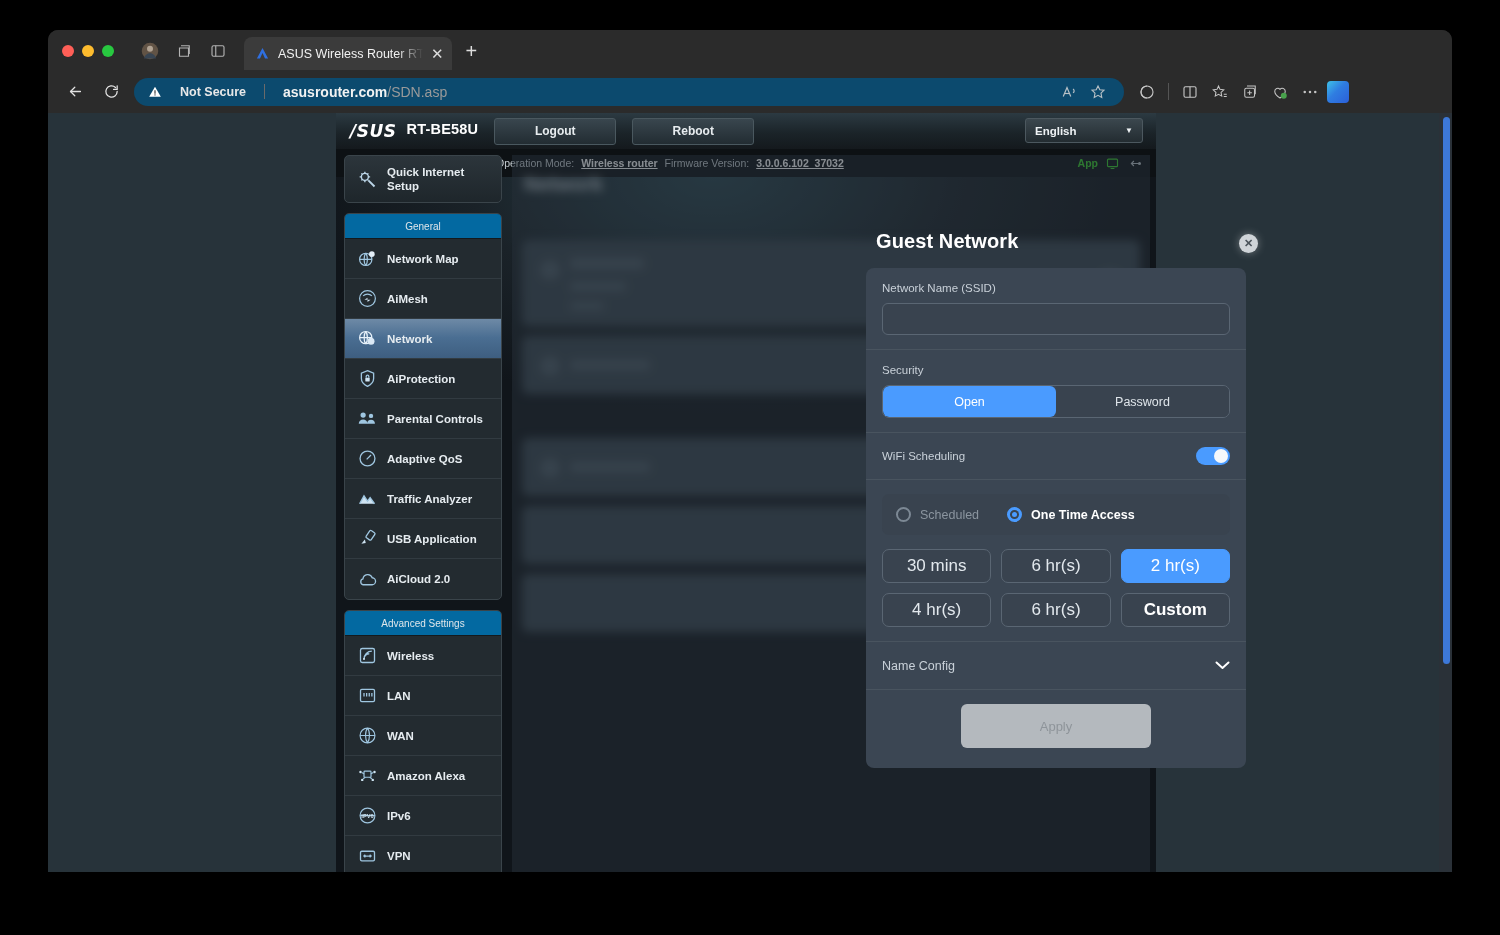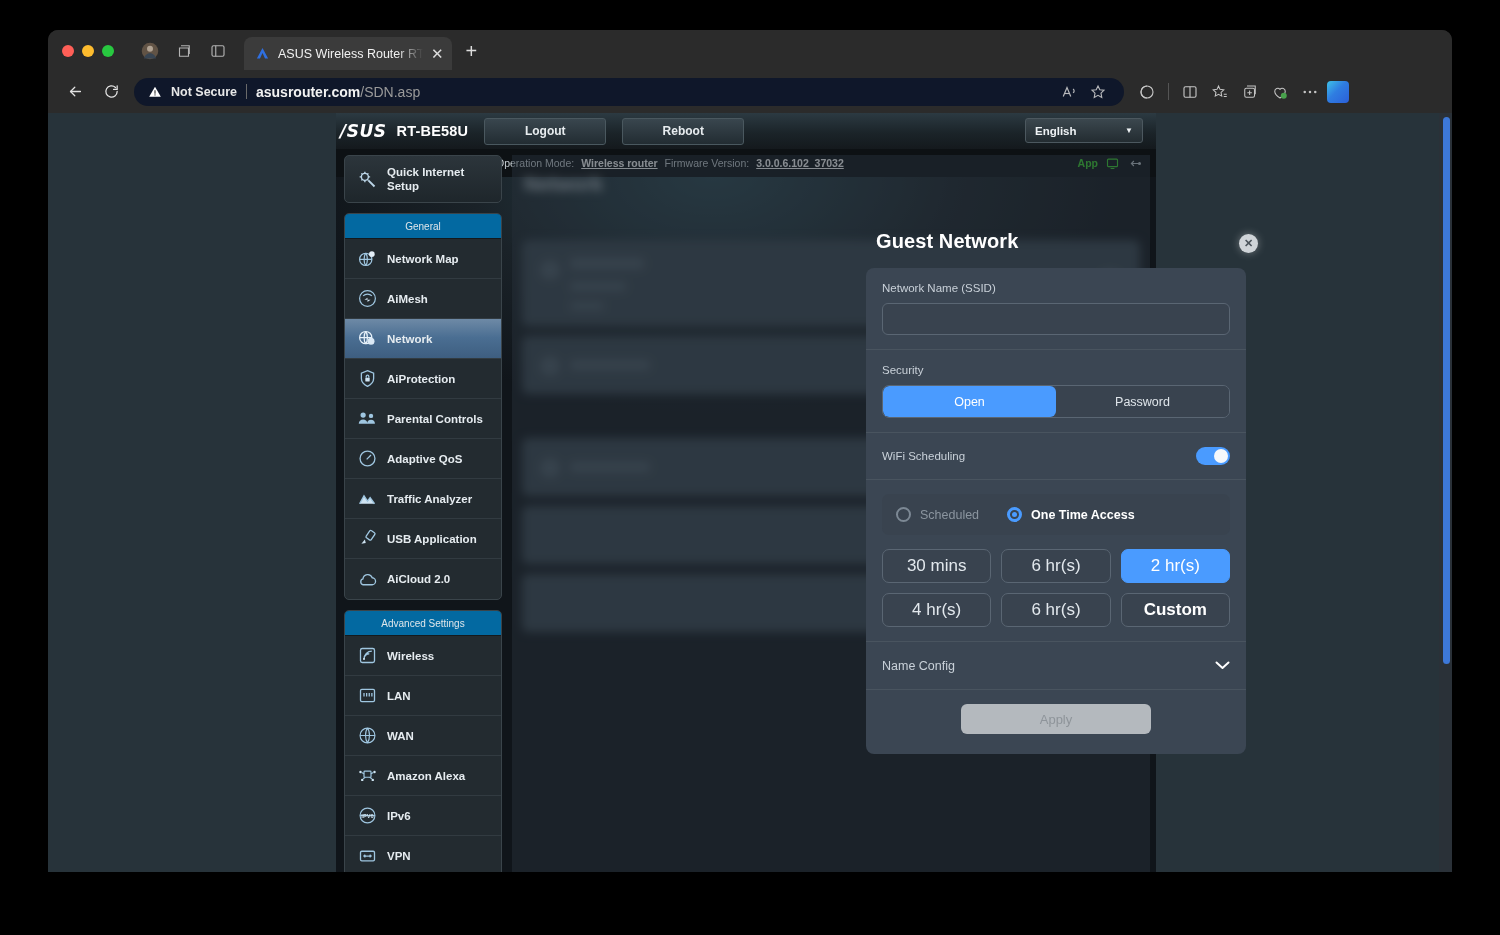--- a/index.html
+++ b/index.html
@@ -58,22 +58,22 @@
   #new-tab { color: #ddd; font-size: 20px; margin-left: 14px; padding-bottom: 7px; font-weight: 300;}
 
   
   #addr-bar {
     height: 43px; background: #2b2b2b;
     display: flex; align-items: center; padding: 0 12px 0 14px; gap: 10px;
   }
   .nav-btn { width: 26px; height: 26px; display:flex; align-items:center; justify-content:center; color:#e3e3e3; }
   .nav-btn svg { width: 17px; height: 17px; }
   #omnibox {
-    flex: 1; height: 28px; background: #0f172a; border-radius: 14px;
-    display: flex; align-items: center; padding: 0 14px; gap: 9px;
+    flex: 1; height: 28px; background: #0c4a6e; border-radius: 14px;
+    display: flex; align-items: center; padding: 0 14px; gap: 18px;
     max-width: 990px;
   }
   #omnibox .warn-ico { width: 14px; height: 14px; flex:0 0 auto;}
   #omnibox .notsecure { color: #e8e8e8; font-size: 12.5px; font-weight: 600; white-space: nowrap;}
   #omnibox .divider { width: 1px; height: 15px; background: #6a6a6a; }
   #omnibox .url { font-size: 14px; white-space: nowrap; }
   #omnibox .url b { color: #f2f2f2; font-weight: 700; }
   #omnibox .url span { color: #9a9a9a; font-weight: 400;}
   .omni-right { display:flex; align-items:center; gap:4px; margin-left:auto;}
   .omni-right .chrome-icon { width: 24px; height: 24px; }
@@ -107,21 +107,21 @@
     position:absolute; inset:0;
     background: radial-gradient(ellipse 540px 320px at 46% 8%, #2a4650 0%, #1a2228 45%, #10151a 75%);
   }
 
   
   #router-head {
     position: relative; height: 36px;
     background: linear-gradient(180deg,#2c3a42 0%,#1b2429 55%,#14191d 100%);
     display:flex; align-items:center;
   }
-  #asus-logo { margin-left: 4px; display:flex; align-items:center; gap:10px;}
+  #asus-logo { margin-left: 14px; display:flex; align-items:flex-start; gap:10px;}
   .asus-word { font-size: 17px; font-weight: 800; color:#fff; letter-spacing:.5px;
       font-style: italic; font-family:"DejaVu Sans", sans-serif; }
   .model { font-size: 14.5px; font-weight: 700; color:#fff; letter-spacing:.2px;}
   .hdr-btn {
     height: 27px; min-width: 122px; margin-left: 16px;
     background: linear-gradient(180deg,#39464e 0%,#222c32 100%);
     border:1px solid #4a585f; border-radius:3px;
     color:#e7ecef; font-size:12px; font-weight:700;
     display:flex;align-items:center;justify-content:center;
   }
@@ -257,21 +257,21 @@
     display:flex;align-items:center;justify-content:center;
   }
   .dur-btn.active { background:#4a9bff; border-color:#4a9bff; color:#fff; }
   .dur-btn.custom { font-weight:700; color:#fff; }
 
   #more-config { display:flex; align-items:center; justify-content:space-between;
       padding: 16px; color:#c9d1d9; font-size:12.5px; border-bottom:1px solid #49545f;}
   #more-config .chev { color:#fff; font-size:13px;}
   #apply-wrap { padding: 14px 16px 20px; display:flex; justify-content:center; }
   #apply-btn {
-    width: 190px; height: 30px; border-radius:6px;
+    width: 190px; height: 44px; border-radius:6px;
     background:#b4b9be; color:#8e949a; font-size:13px;
     display:flex;align-items:center;justify-content:center;
   }
 </style>
 </head>
 <body>
 
 <div id="browser-window">
 
   <div id="tab-strip">

